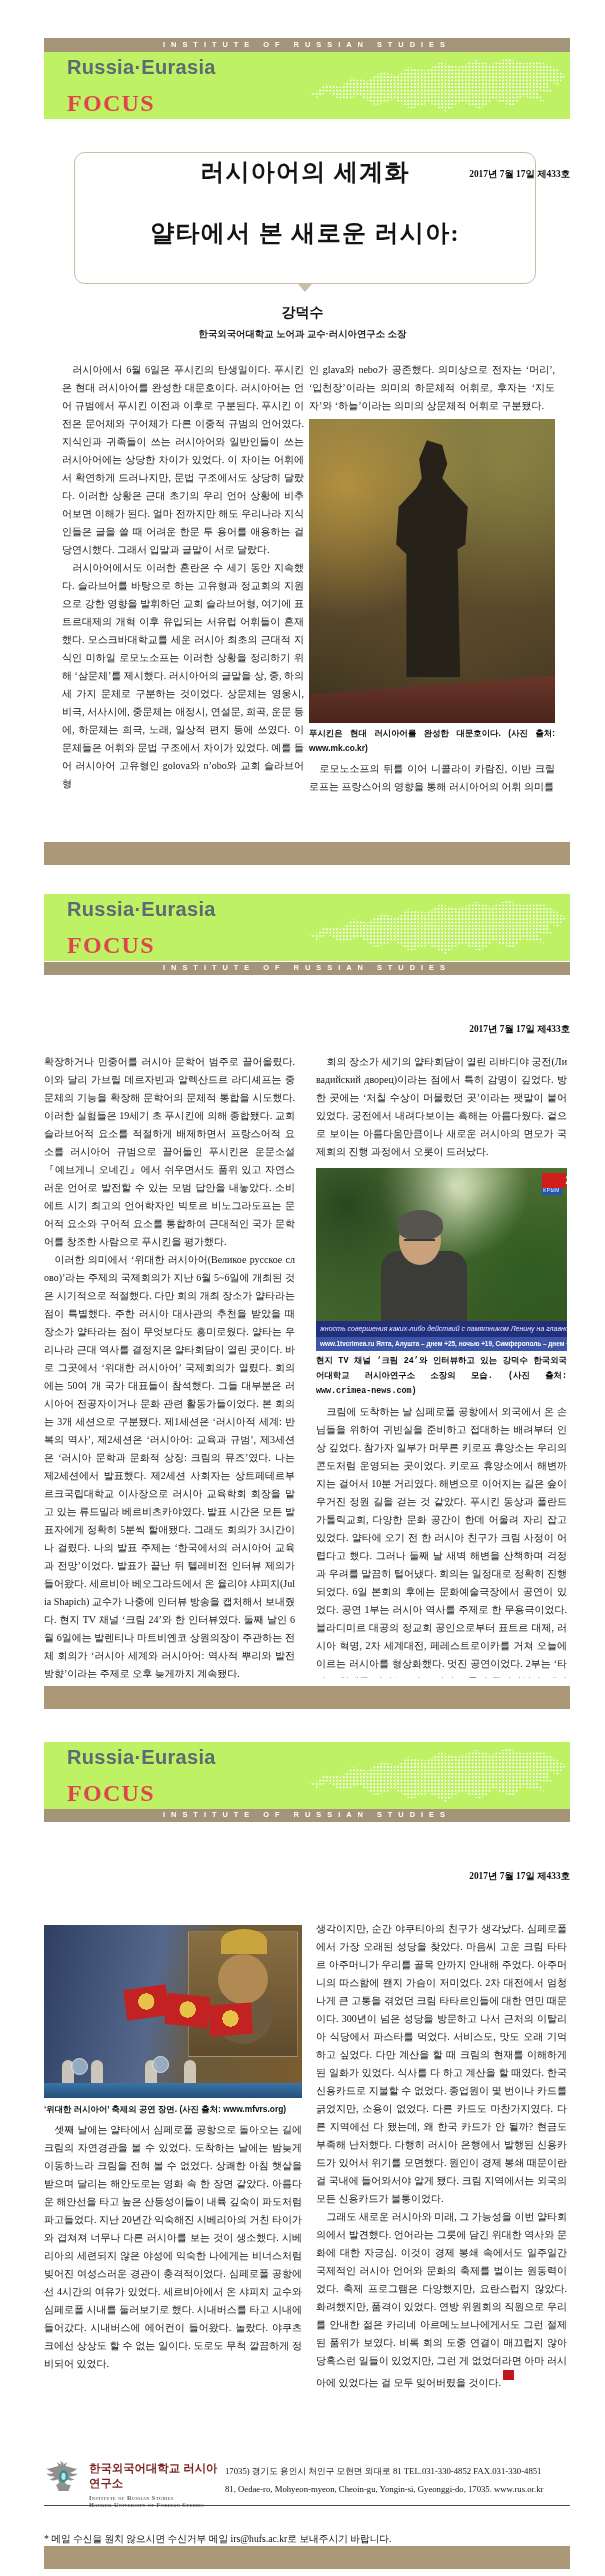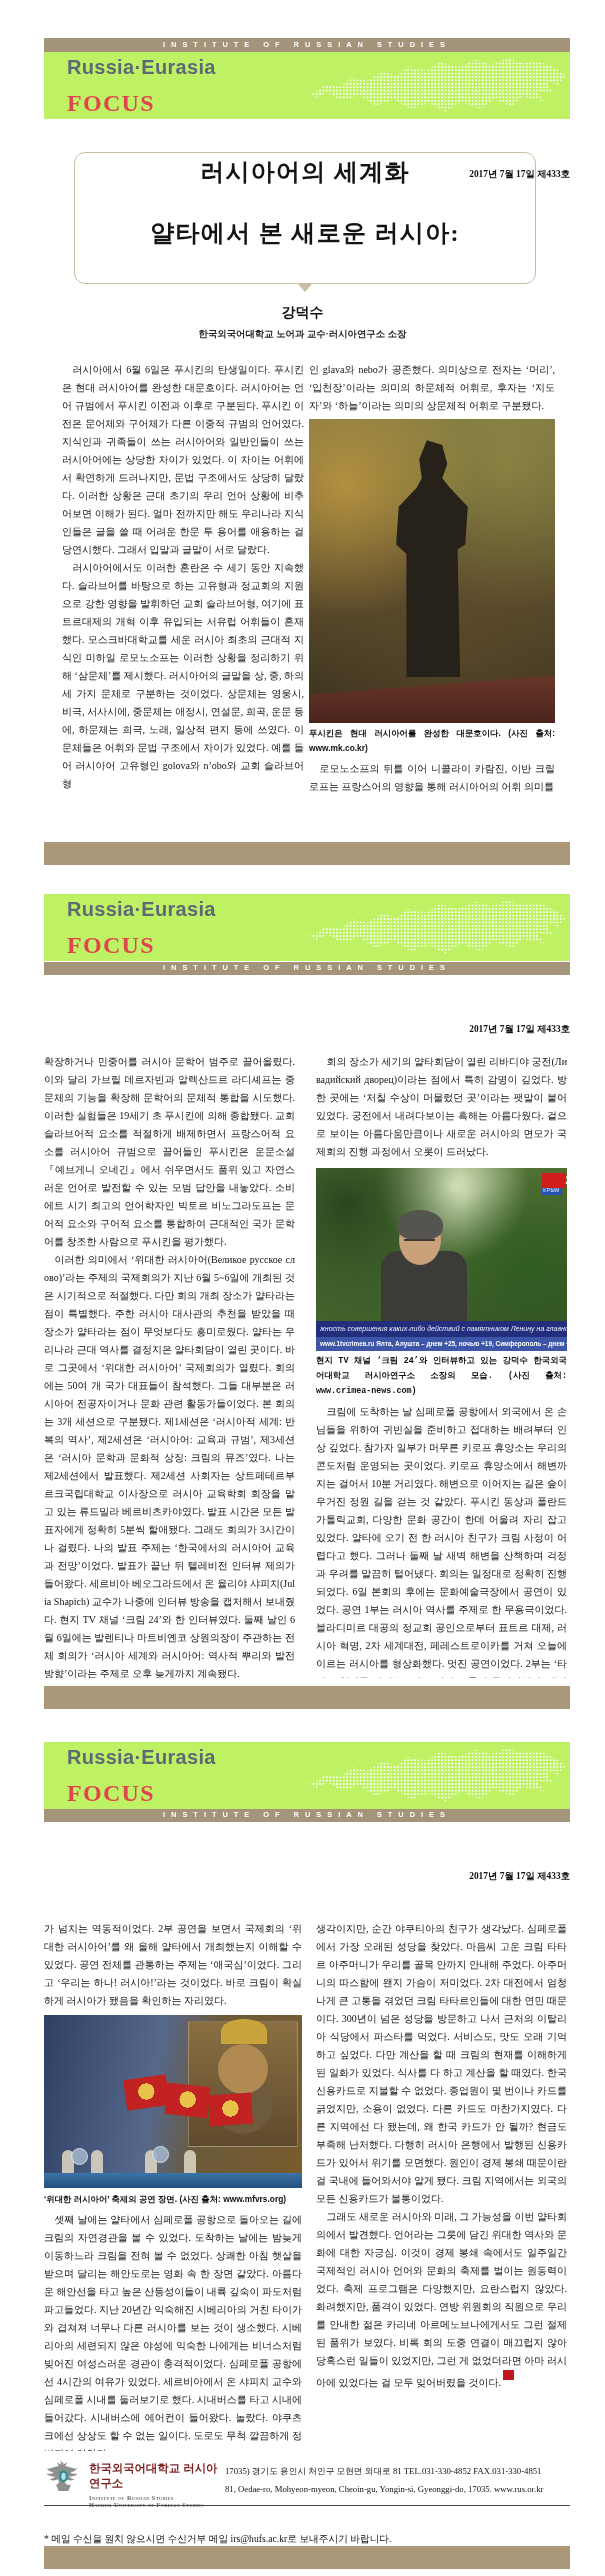--- a/index.html
+++ b/index.html
@@ -194,21 +194,20 @@
     <div class="logoblock">
       <div class="logo-top">Russia·Eurasia</div>
       <div class="logo-bottom">FOCUS</div>
     </div>
     <div class="dotmap"></div>
   </div>
   <div class="abs inst-bar" style="left:44px;top:1809px;width:526px;height:12.8px;line-height:12.8px;">INSTITUTE OF RUSSIAN STUDIES</div>
   <div class="abs issue-date" style="right:35px;top:1826px;width:202px;">2017년 7월 17일 제433호</div>
 
   <div class="abs col" style="left:44px;top:1920px;width:258px;height:531px;">
-    <p>가 넘치는 역동적이었다. 2부 공연을 보면서 국제회의 ‘위대한 러시아어’를 왜 올해 얄타에서 개최했는지 이해할 수 있었다. 공연 전체를 관통하는 주제는 ‘애국심’이었다. 그리고 ‘우리는 하나! 러시아!’라는 것이었다. 바로 크림이 확실하게 러시아가 됐음을 확인하는 자리였다.</p>
     <div class="photo-show" style="width:258px;height:173px;margin-top:5.4px;">
       <div class="screen-face"></div>
       <div class="helmet"></div>
       <div class="flag" style="left:81px;top:62px;transform:rotate(-8deg);">
           <div class="em"></div>
         </div>
       <div class="flag" style="left:122px;top:70px;transform:rotate(6deg);">
           <div class="em"></div>
         </div>
       <div class="flag" style="left:165px;top:79px;transform:rotate(-4deg);">

